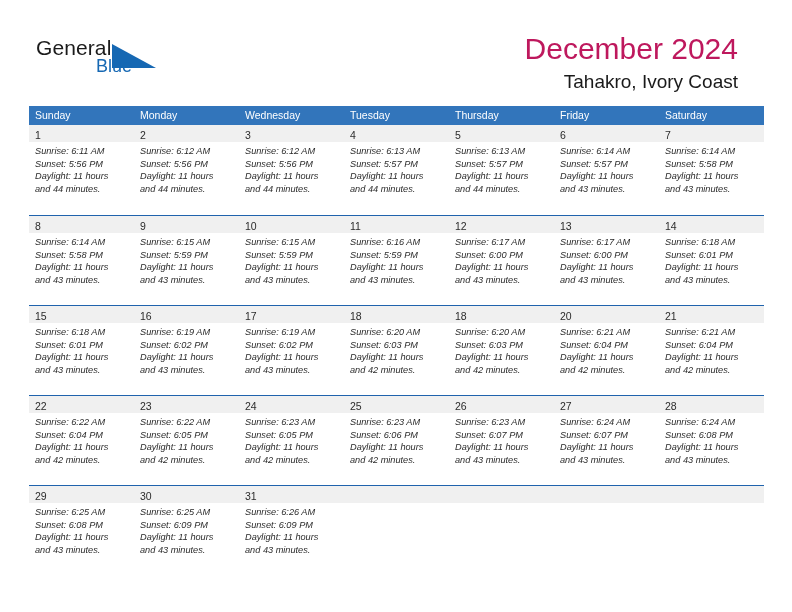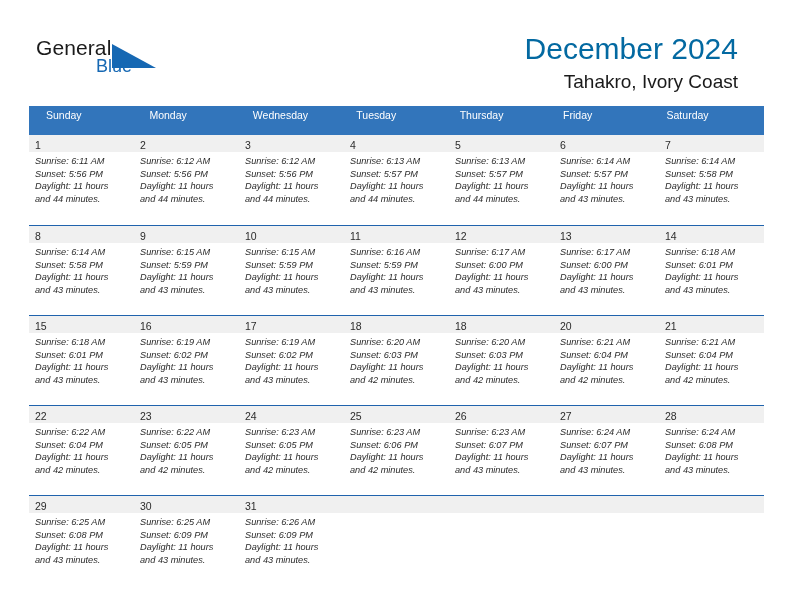--- a/index.html
+++ b/index.html
@@ -59,21 +59,21 @@
 
   .title-block {
     position: absolute;
     right: 36px;
     top: 30px;
     text-align: right;
   }
   .cal-title {
     font-size: 30px;
     font-weight: normal;
-    color: #0369a1;
+    color: #be185d;
     line-height: 38px;
     white-space: nowrap;
   }
   .cal-sub {
     font-size: 19px;
     color: #1a1a1a;
     line-height: 22px;
     margin-top: 3px;
     white-space: nowrap;
   }
@@ -81,22 +81,21 @@
   
   .calendar {
     position: absolute;
     left: 29px;
     top: 106px;
     width: 735px;
   }
   .dow-row {
     display: flex;
     background: #3275bb;
-    height: 29px;
-    padding-left: 11px;
+    height: 19px;
   }
   .dow {
     flex: 1 1 0;
     color: #ffffff;
     font-size: 10.5px;
     line-height: 19px;
     padding-left: 6px;
     box-sizing: border-box;
     overflow: hidden;
     white-space: nowrap;

